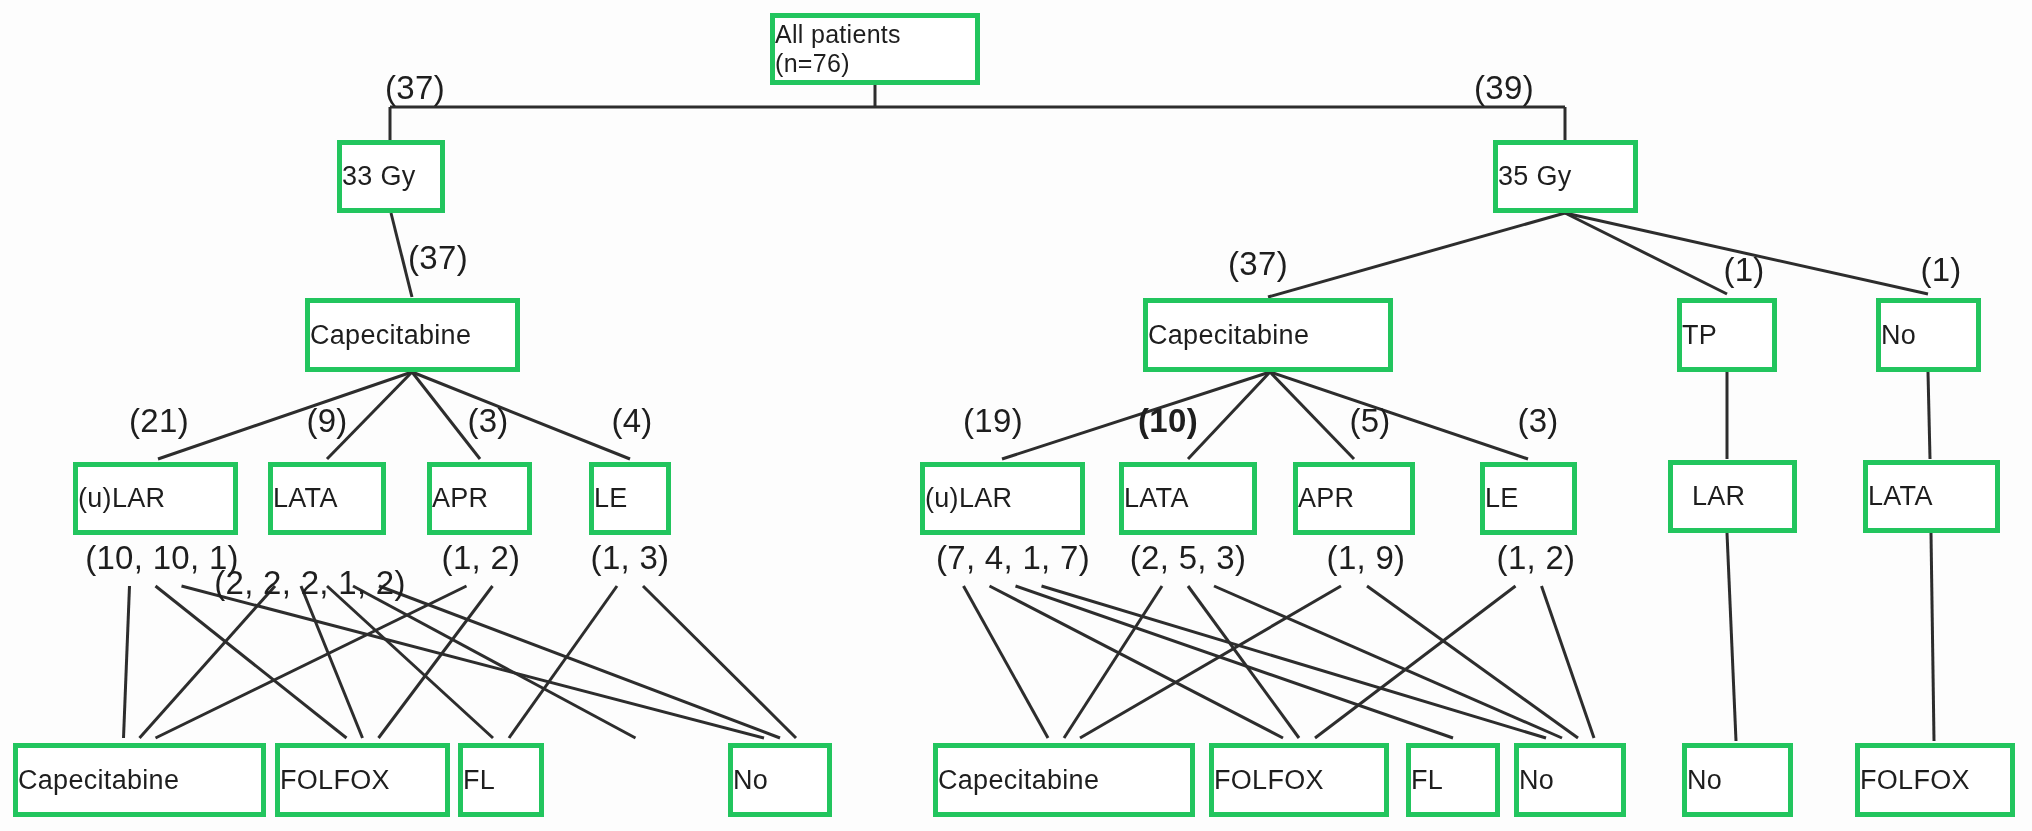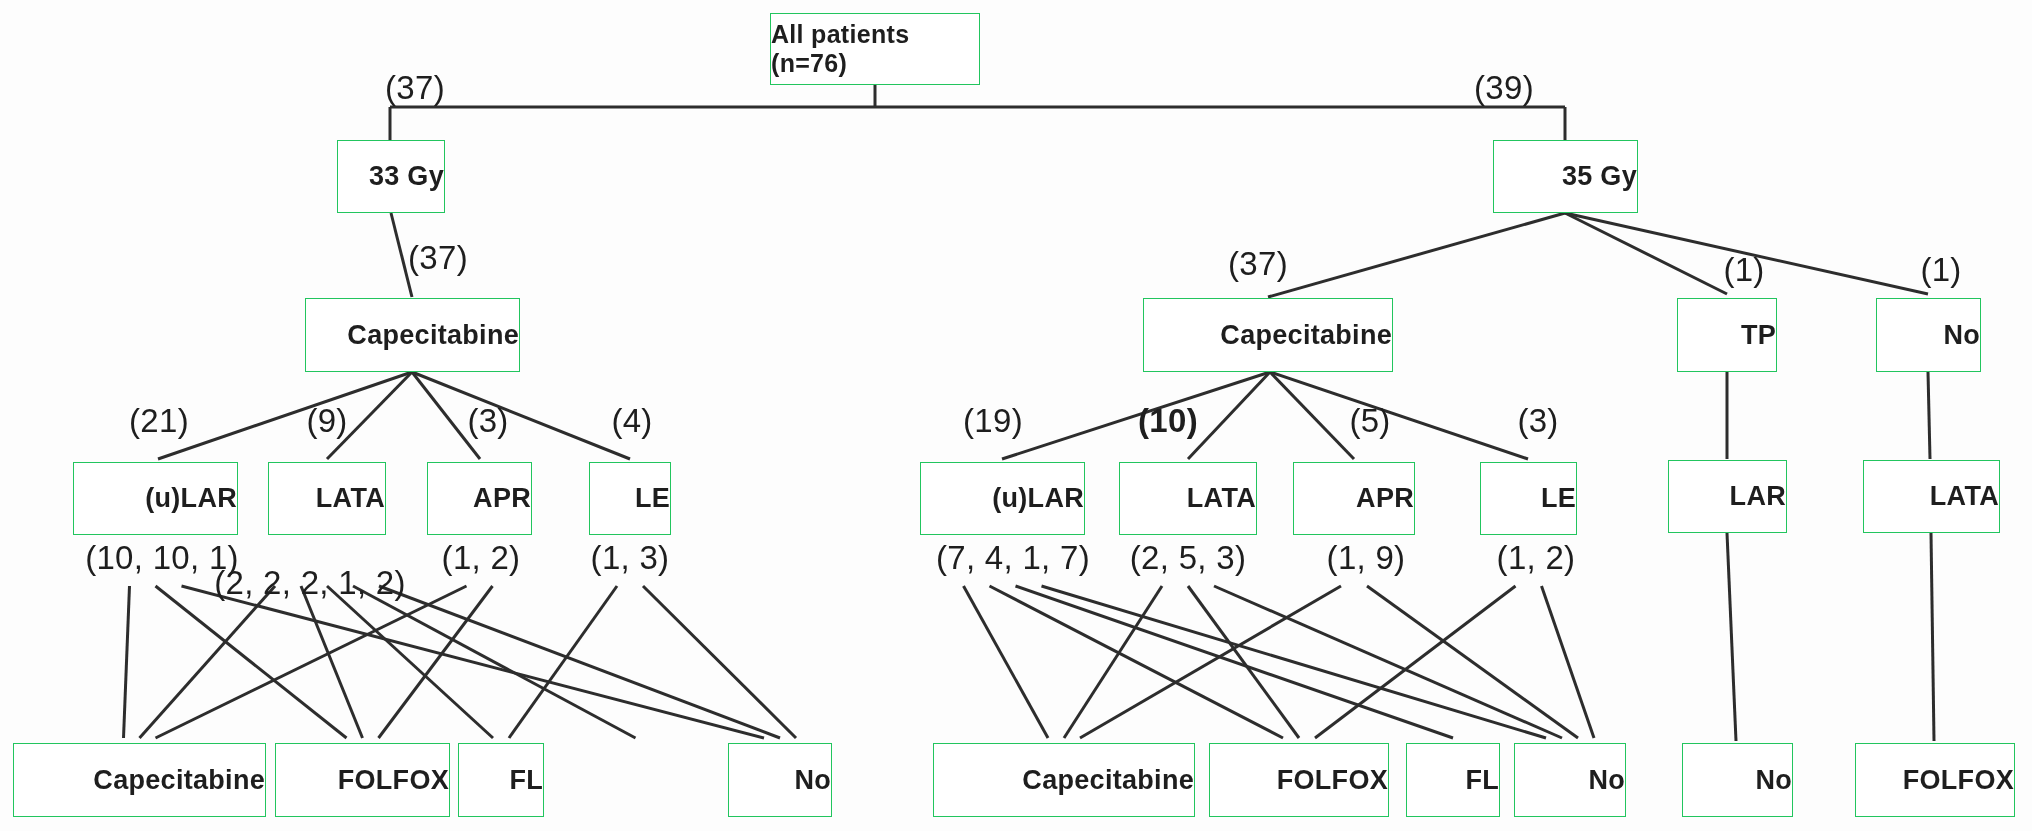--- a/index.html
+++ b/index.html
@@ -4,22 +4,22 @@
 <title>Treatment flow diagram</title>
 <style>
   html,body{margin:0;padding:0;background:#fdfdfd;}
   #canvas{
     position:relative;width:2032px;height:831px;background:#fdfdfd;
     font-family:"Liberation Sans","DejaVu Sans",sans-serif;overflow:hidden;
   }
   #edges{position:absolute;left:0;top:0;width:2032px;height:831px;}
   .node{
     position:absolute;box-sizing:border-box;background:#ffffff;
-    border:1px solid #22c55e;display:flex;align-items:center;justify-content:flex-end;
-    font-size:27px;color:#1e1e1e;letter-spacing:0.3px;font-weight:bold;
+    border:5px solid #22c55e;display:flex;align-items:center;justify-content:flex-start;
+    font-size:27px;color:#1e1e1e;letter-spacing:0.3px;
   }
   .flabel{
     position:absolute;transform:translate(-50%,-50%);font-size:33px;
     color:#1e1e1e;white-space:nowrap;letter-spacing:0.3px;
   }
 </style>
 </head>
 <body>
 
 <div id="canvas">
@@ -107,21 +107,21 @@
     </div>
     <div class="node" style="left: 1119px; top: 462px; width: 138px; height: 73px;">
       <span>LATA</span>
     </div>
     <div class="node" style="left: 1293px; top: 462px; width: 122px; height: 73px;">
       <span>APR</span>
     </div>
     <div class="node" style="left: 1480px; top: 462px; width: 97px; height: 73px;">
       <span>LE</span>
     </div>
-    <div class="node" style="left: 1668px; top: 460px; width: 119px; height: 73px;">
+    <div class="node" style="left: 1668px; top: 460px; width: 129px; height: 73px; padding-left: 19px;">
       <span>LAR</span>
     </div>
     <div class="node" style="left: 1863px; top: 460px; width: 137px; height: 73px;">
       <span>LATA</span>
     </div>
     <div class="node" style="left: 13px; top: 743px; width: 253px; height: 74px;">
       <span>Capecitabine</span>
     </div>
     <div class="node" style="left: 275px; top: 743px; width: 175px; height: 74px;">
       <span>FOLFOX</span>

